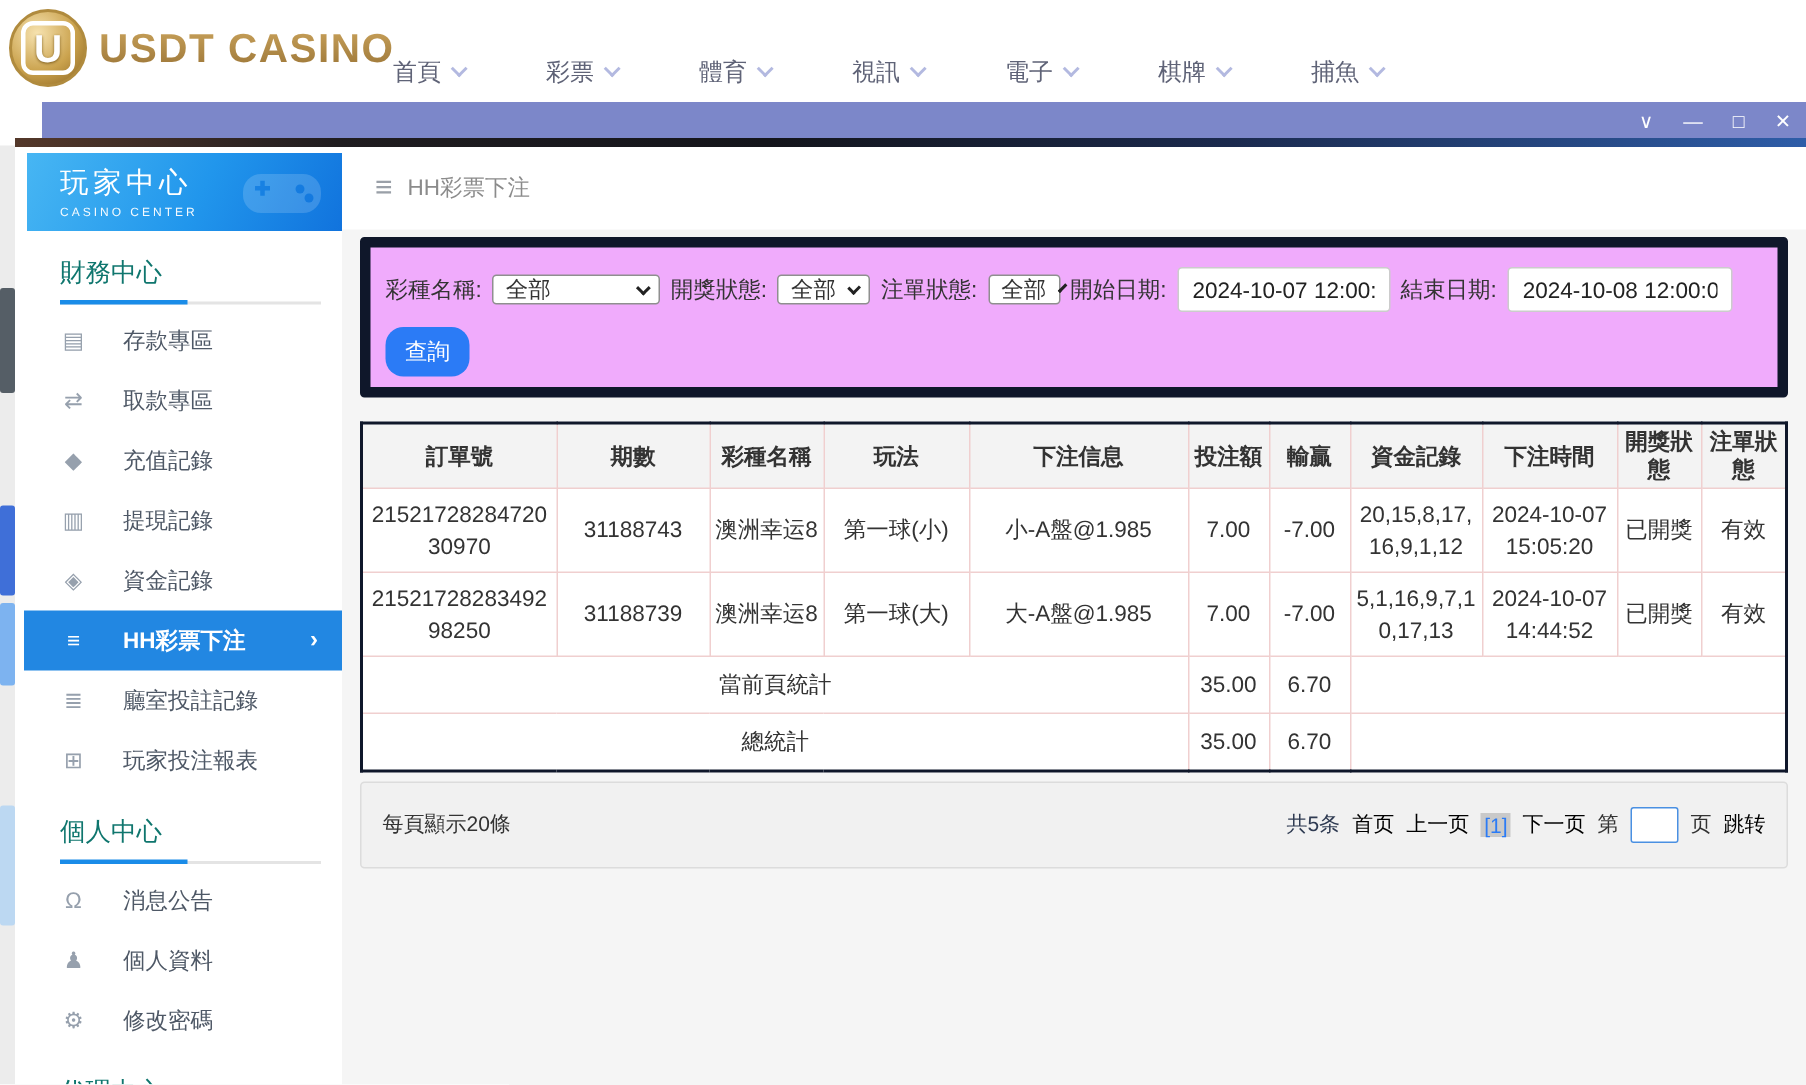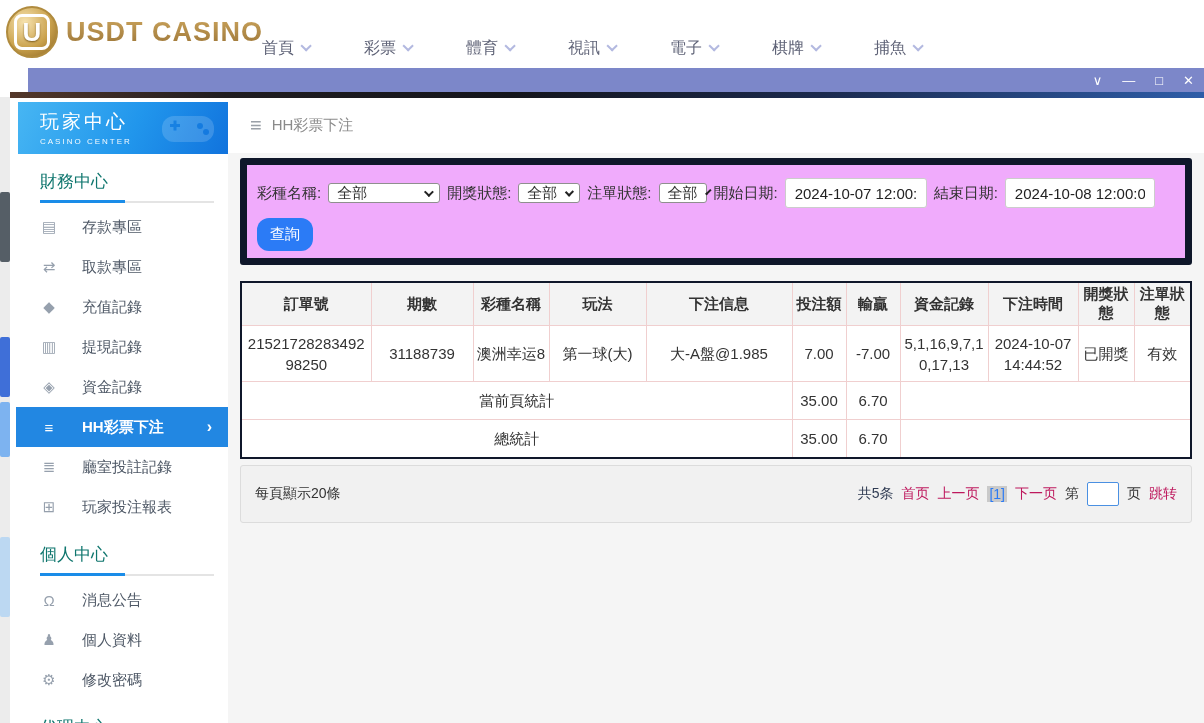--- a/index.html
+++ b/index.html
@@ -80,21 +80,21 @@
     background:#fff; table-layout:fixed; font-size:15px; color:#333; border:2px solid #0f172a; }
   .data-table th, .data-table td { border:1px solid #f0cfcf; text-align:center; word-break:break-all; }
   .data-table th { background:#f3f3f3; font-weight:bold; height:40px; padding:2px 1px; }
   .data-table td { padding:6px 3px; height:56px; line-height:21px; }
   .data-table tr.summary td { height:38px; padding:4px; }
 
   .footer-panel { margin:6px 12px 0 12px; background:#f1f1f1; border:1px solid #dcdcdc; border-radius:3px;
     height:58px; display:flex; align-items:center; justify-content:space-between; padding:0 14px; font-size:14px; color:#333; }
   .pagination { display:flex; align-items:center; gap:8px; font-size:14px; }
   .pg-total { color:#2f3b52; }
-  .pg-link { color:#be185d; cursor:pointer; text-decoration:none; }
+  .pg-link { color:#000000; cursor:pointer; text-decoration:none; }
   .pg-current { background:#c9c9c9; color:#2b7bf5; padding:0 2px; }
   .jump-input { width:32px; height:24px; border:1px solid #4a90e2; border-radius:2px; background:#fff; }
 </style>
 </head>
 <body>
 
 <div class="screen">
 
   <div class="left-strip">
     <div class="frag frag1"></div>
@@ -274,20 +274,33 @@
                 <th>投注額</th>
                 <th>輸贏</th>
                 <th>資金記錄</th>
                 <th>下注時間</th>
                 <th>開獎狀態</th>
                 <th>注單狀態</th>
               </tr>
             </thead>
           <tbody id="table-body">
               <tr>
+                <td>2152172828472030970</td>
+                <td>31188743</td>
+                <td>澳洲幸运8</td>
+                <td>第一球(小)</td>
+                <td>小-A盤@1.985</td>
+                <td>7.00</td>
+                <td>-7.00</td>
+                <td>20,15,8,17,16,9,1,12</td>
+                <td>2024-10-07 15:05:20</td>
+                <td>已開獎</td>
+                <td>有效</td>
+              </tr>
+              <tr>
                 <td>2152172828349298250</td>
                 <td>31188739</td>
                 <td>澳洲幸运8</td>
                 <td>第一球(大)</td>
                 <td>大-A盤@1.985</td>
                 <td>7.00</td>
                 <td>-7.00</td>
                 <td>5,1,16,9,7,10,17,13</td>
                 <td>2024-10-07 14:44:52</td>
                 <td>已開獎</td>

